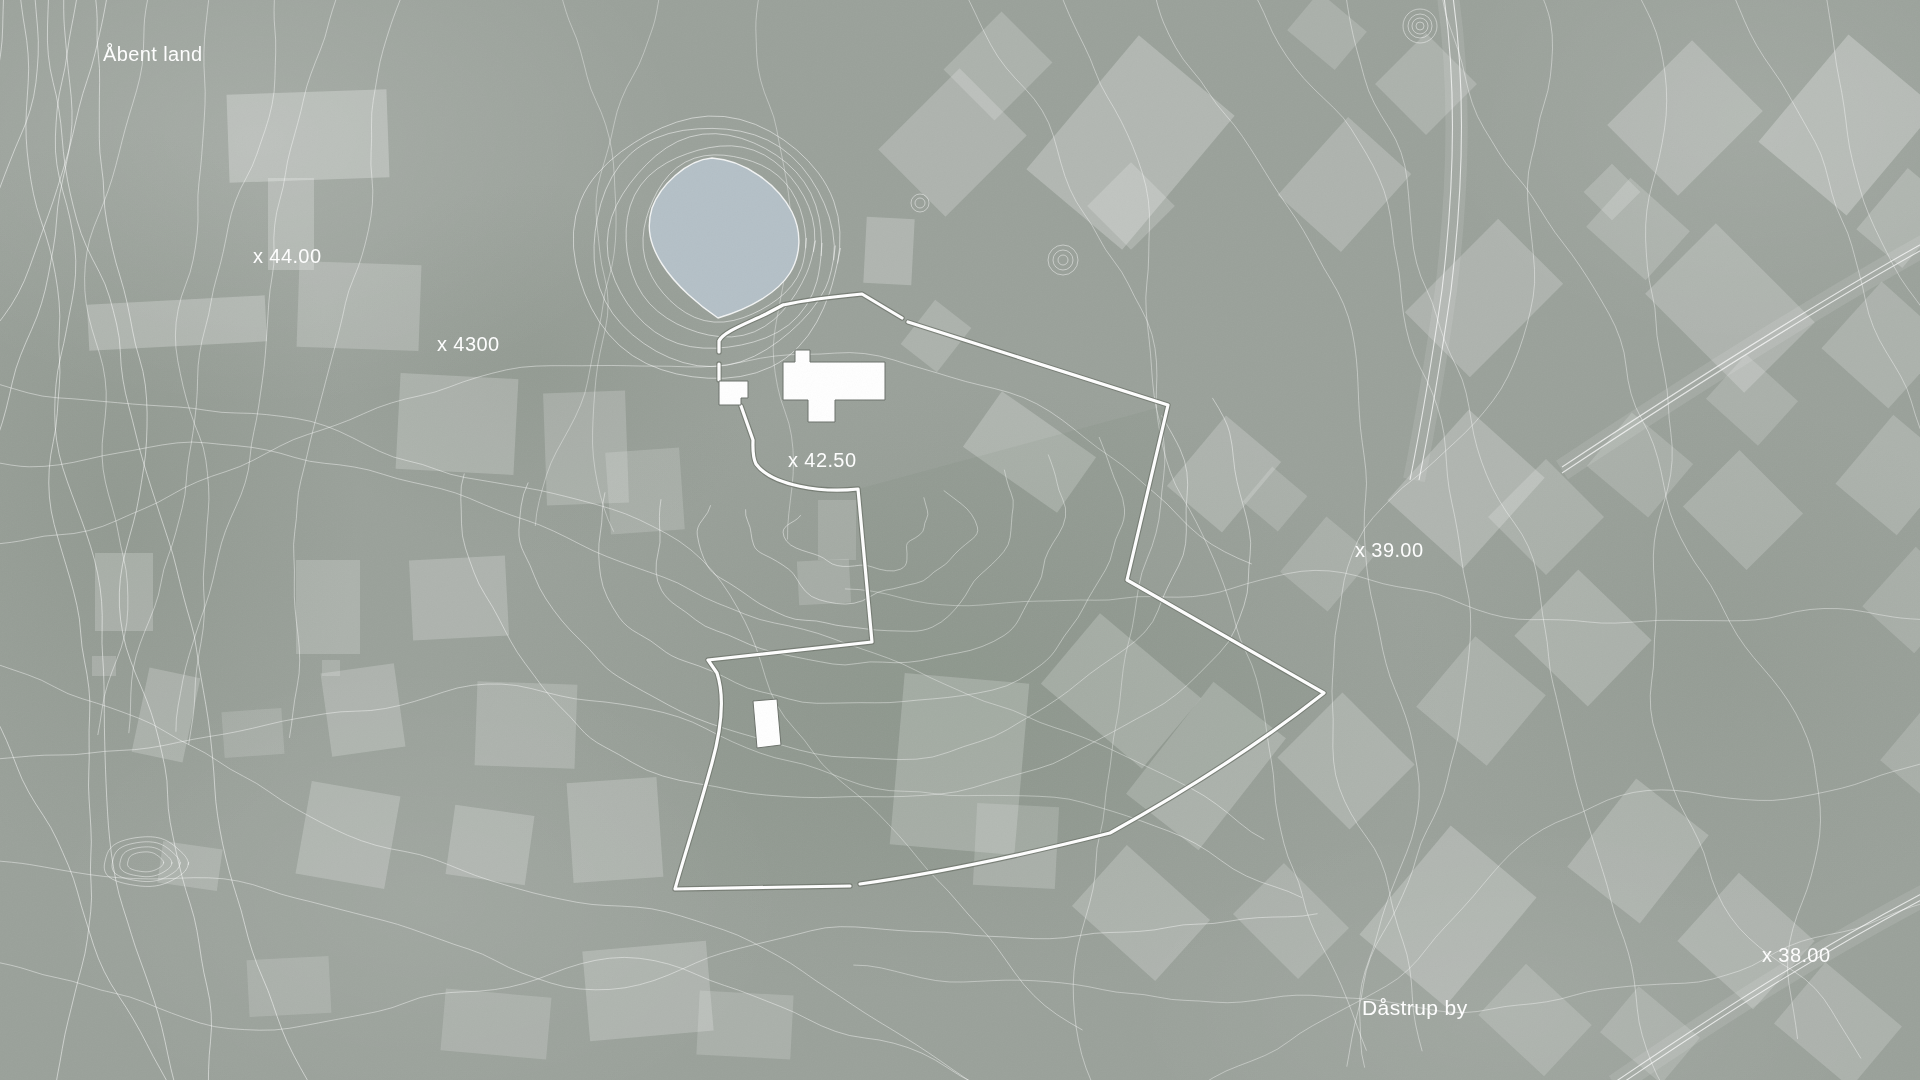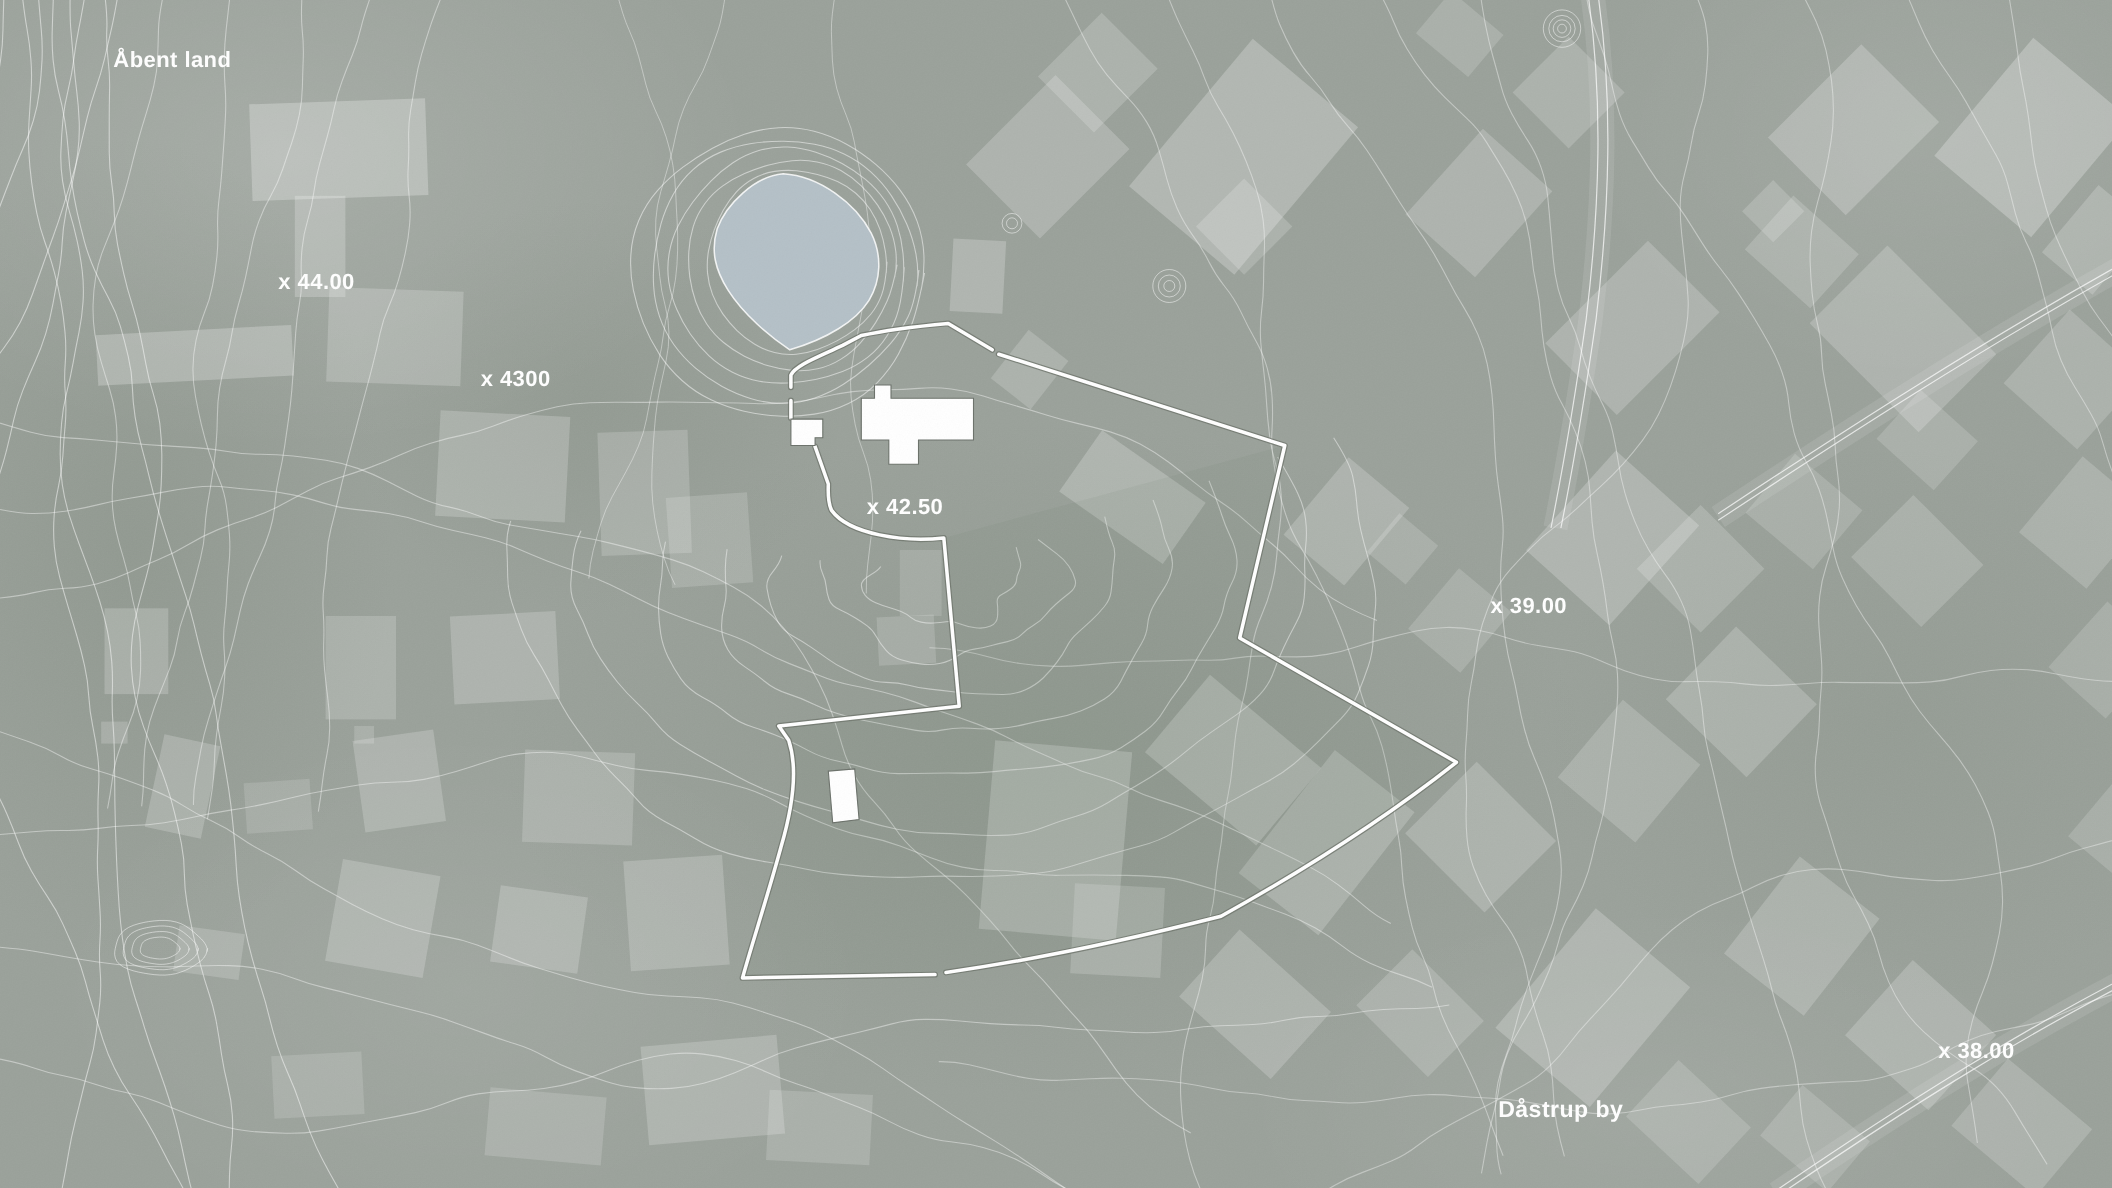--- a/index.html
+++ b/index.html
@@ -1,20 +1,19 @@
 <!DOCTYPE html>
 <html style="--base: #9aa19a; --terrain-dark: #8d968c; --terrain-light: #b7bcb2; --contour: #ffffff; --pond-fill: #b4c0c7; --boundary-stroke: #ffffff; --boundary-casing: #6e746c; --building-fill: #ffffff; --building-stroke: #6b716a; --footprint-fill: #ffffff; --label-color: #ffffff;"><head>
 <meta charset="utf-8">
 <style>
   html,body{margin:0;padding:0;background:#9aa19a;}
   .stage{
     position:relative;width:1920px;height:1080px;overflow:hidden;
     background:var(--base,#9aa19a);
     font-family:"Liberation Sans",sans-serif;
-    font-weight:bold;
   }
   svg{display:block;width:100%;height:100%;}
   .map-label{
     fill:var(--label-color,#ffffff);
     font-family:"Liberation Sans",sans-serif;
     font-size:20px;letter-spacing:.4px;
   }
   .lbl-large{font-size:21px;}
   .pond-shape{fill:var(--pond-fill,#b4c0c7);stroke:rgba(255,255,255,.85);stroke-width:1.4;}
   .bnd-casing{fill:none;stroke:var(--boundary-casing,#6e746c);stroke-width:5.4;stroke-linejoin:round;stroke-linecap:round;opacity:.8;}

